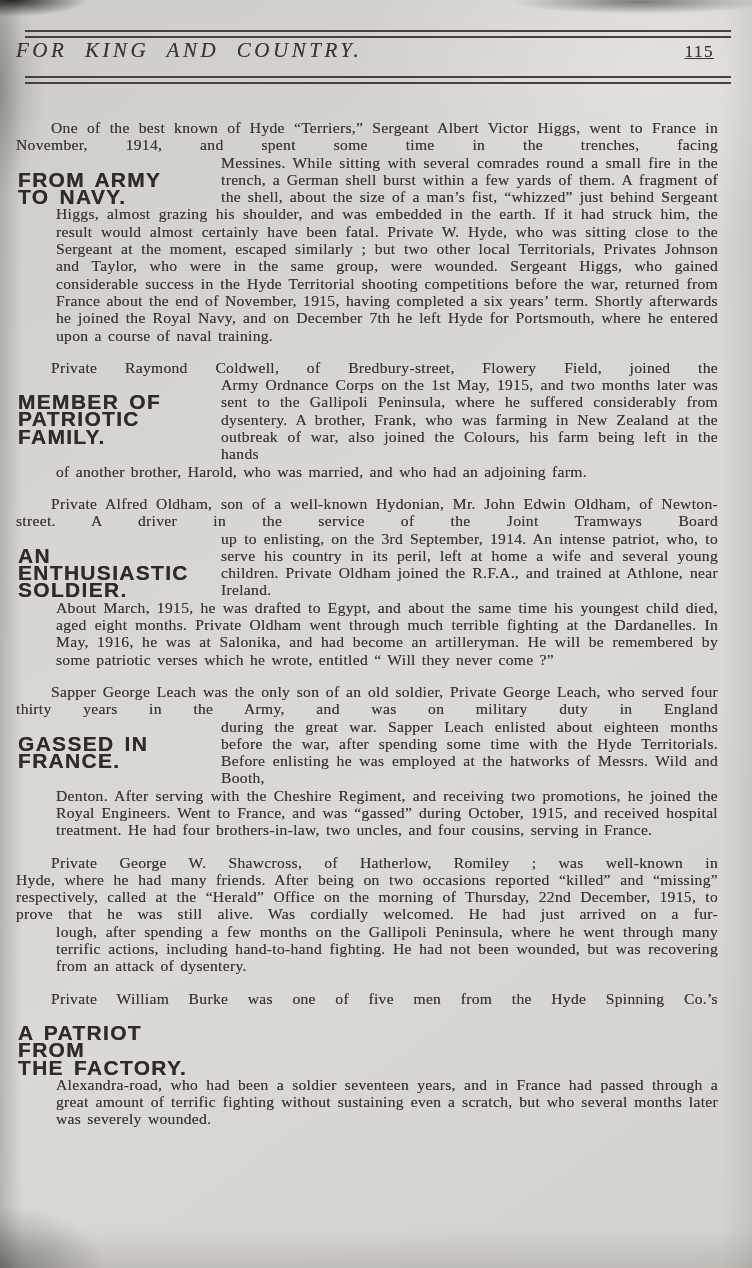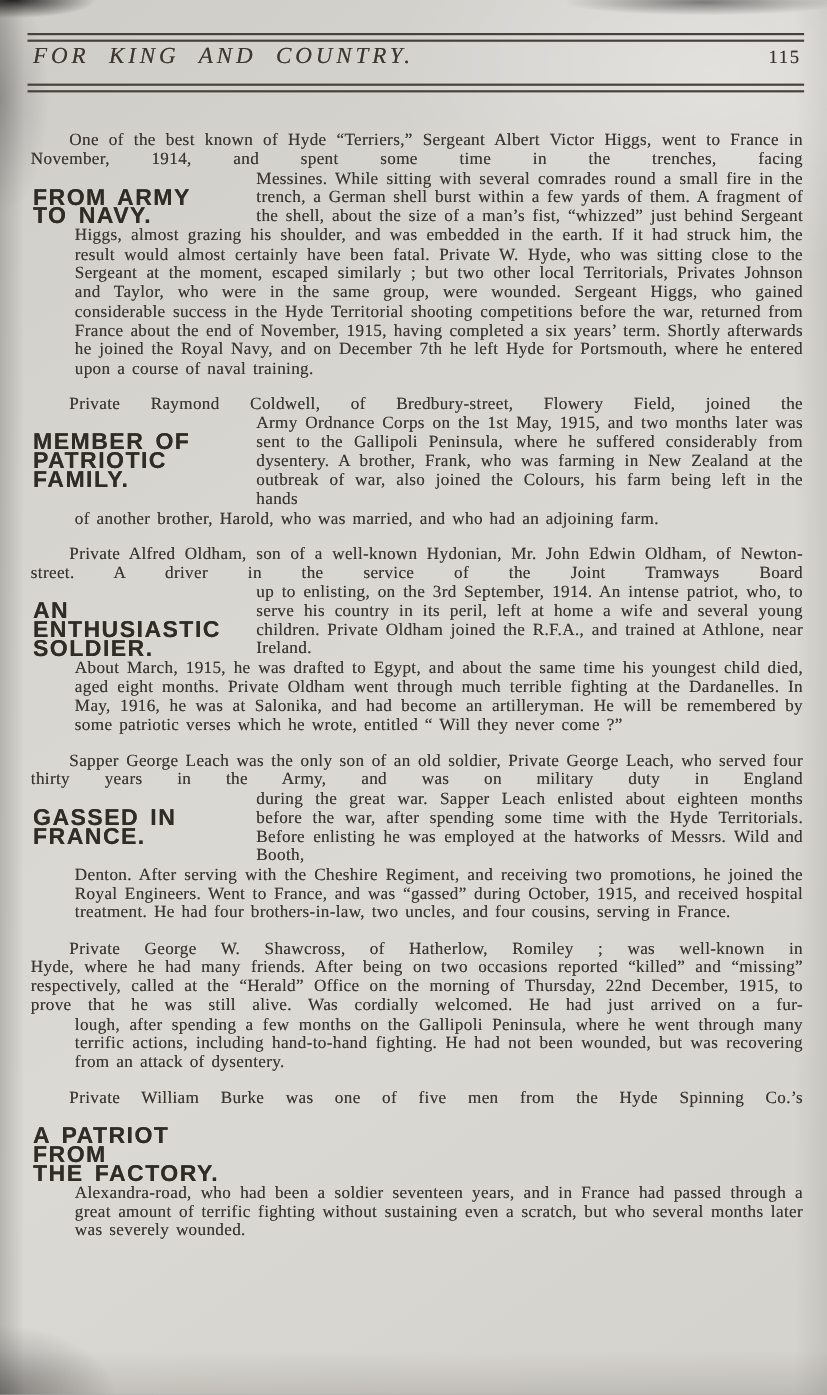--- a/index.html
+++ b/index.html
@@ -35,42 +35,43 @@
     width: 706px;
     height: 8px;
     border-top: 2.5px solid #46423b;
     border-bottom: 2px solid #46423b;
   }
   .rule-top { top: 30px; }
   .rule-bottom { top: 76px; }
   .header {
     position: absolute;
     top: 42px;
-    left: 30px;
+    left: 16px;
     width: 700px;
     display: flex;
     justify-content: space-between;
     align-items: baseline;
   }
   .title {
     font-style: italic;
     font-size: 21px;
     letter-spacing: 3.5px;
     word-spacing: 9px;
     color: #3c3831;
   }
   .pagenum {
     font-size: 17px;
     letter-spacing: 1.5px;
     padding-right: 2px;
+    text-decoration: underline;
   }
   .content {
     position: absolute;
     top: 119px;
-    left: 28px;
+    left: 16px;
     width: 702px;
   }
   .story + .story { margin-top: 15px; }
   .lead {
     text-align: justify;
     text-align-last: justify;
     text-indent: 35px;
   }
   .cutin { display: flex; }
   .sidehead {

